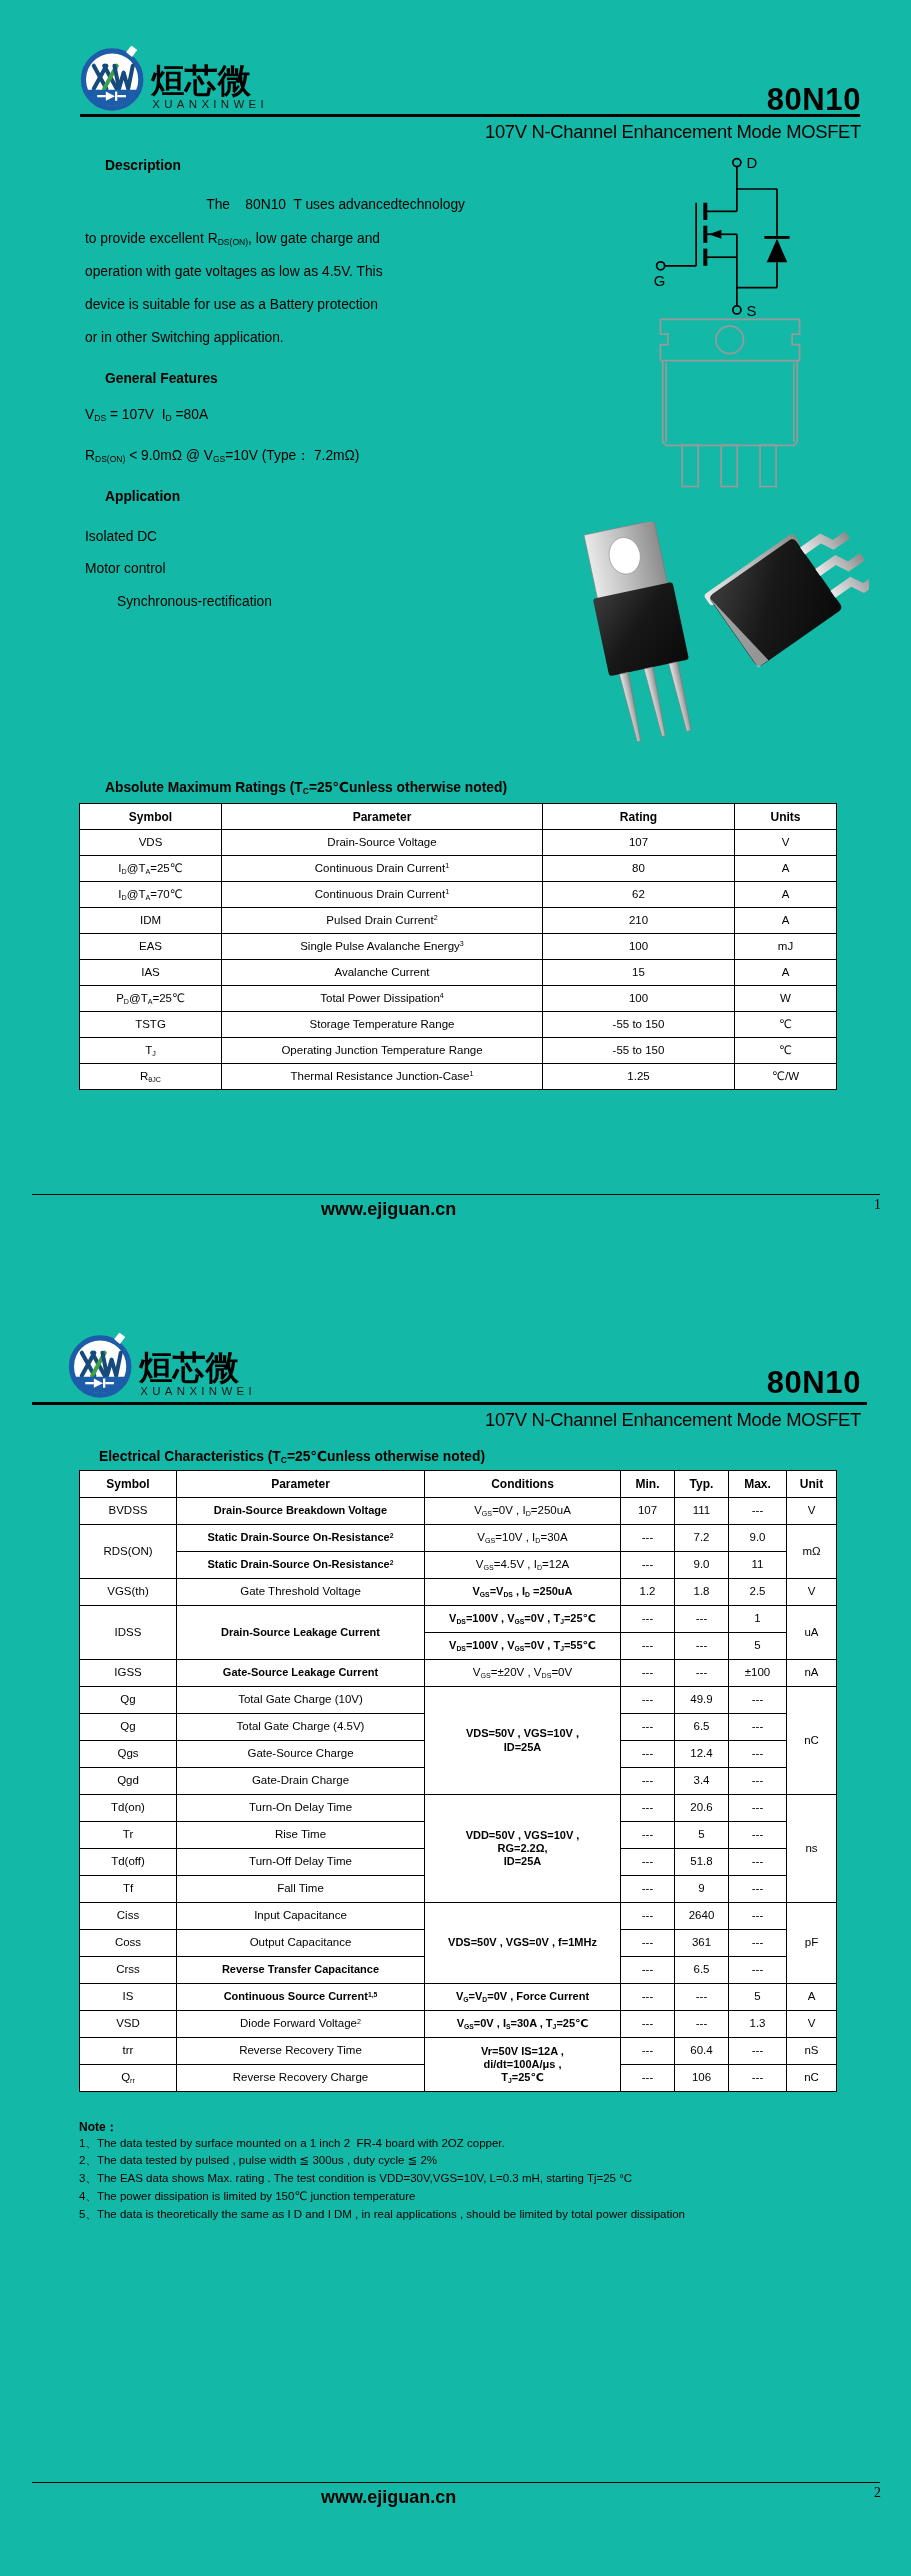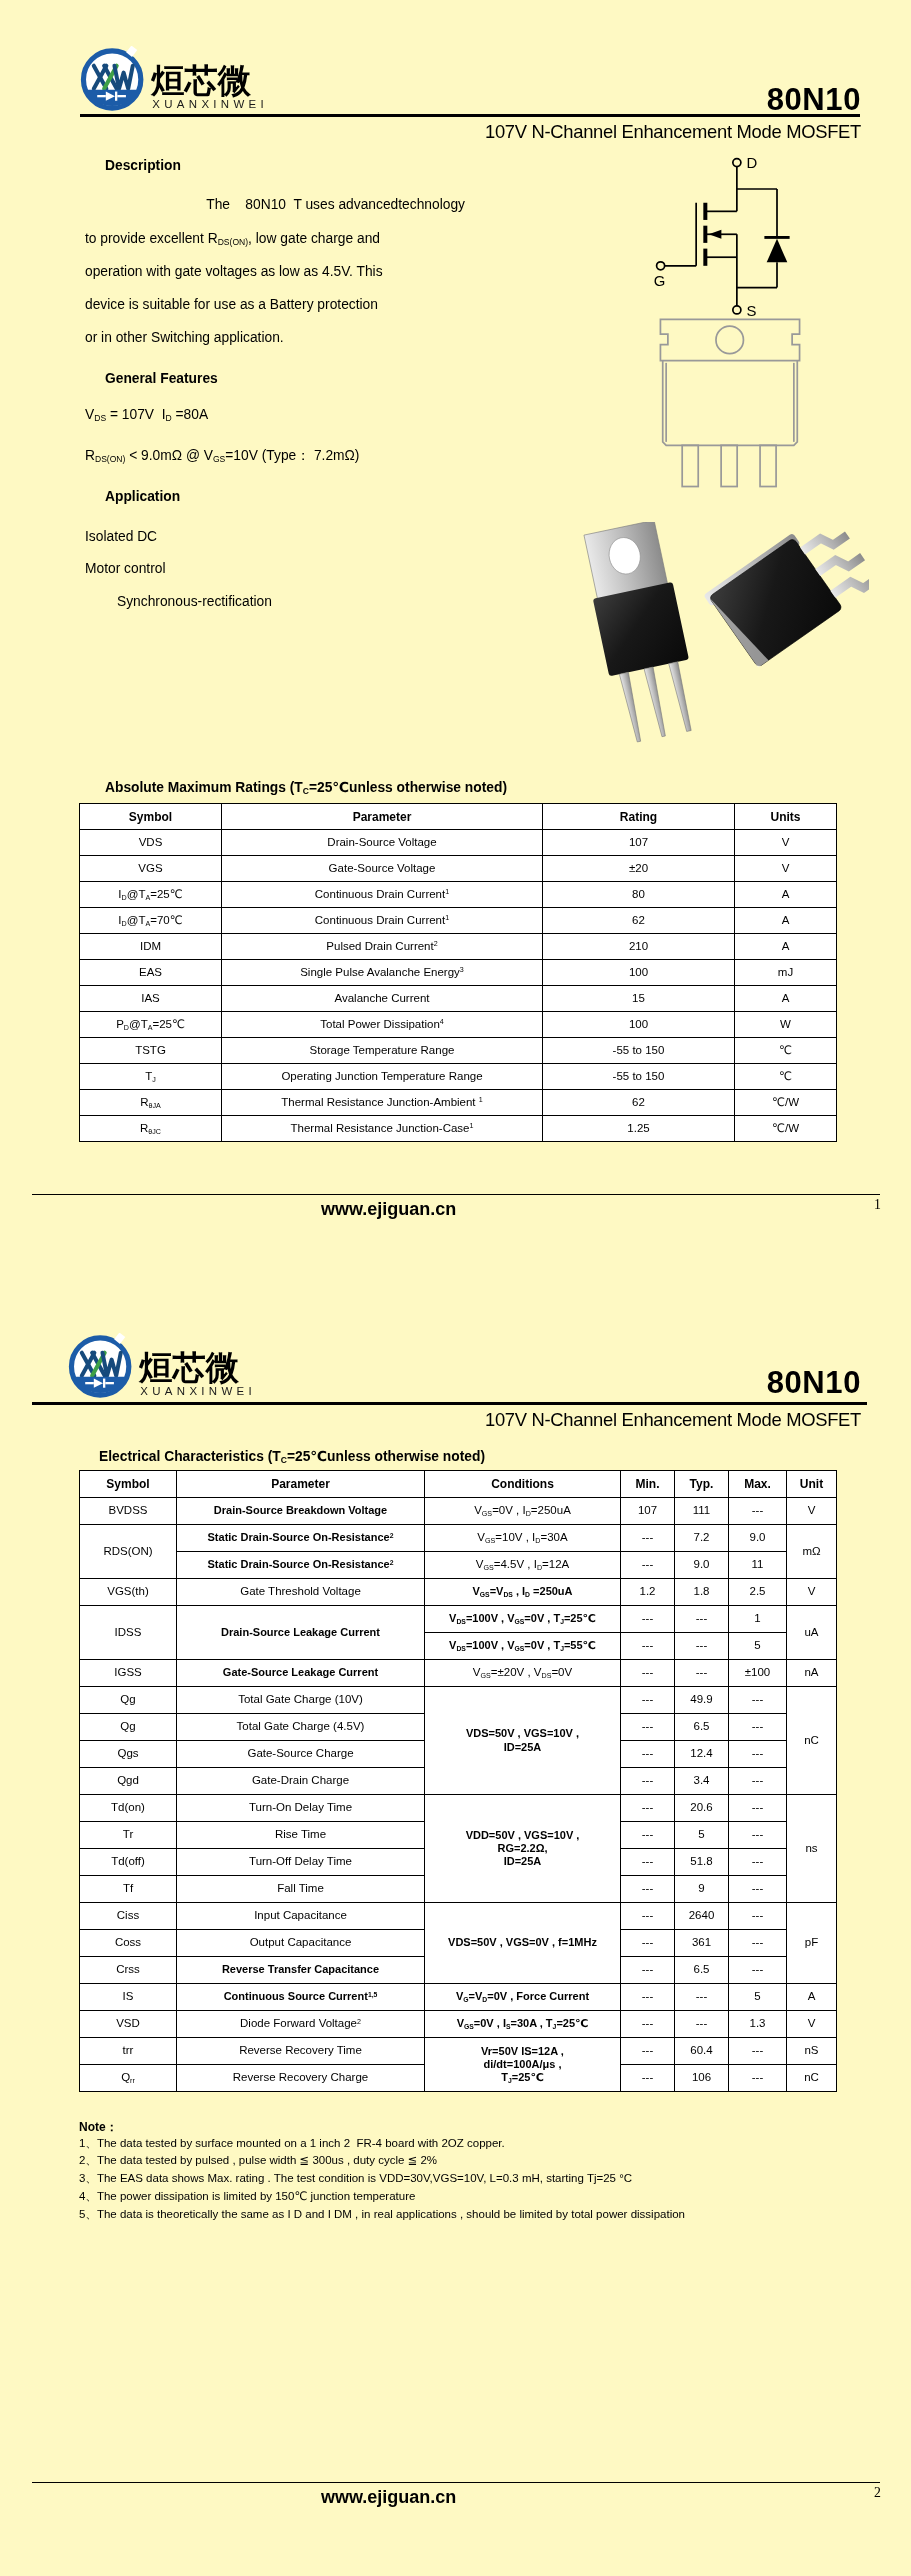--- a/index.html
+++ b/index.html
@@ -1,18 +1,18 @@
 <!DOCTYPE html>
 <html style="font-size:9.2px"><head>
 <meta charset="utf-8">
 <style>
   html,body{margin:0;padding:0;background:#ffffff;}
   body{font-family:"Liberation Sans","DejaVu Sans",sans-serif;color:#000;}
   #canvas{position:relative;width:911px;height:2576px;background:#fff;overflow:hidden;}
-  .page{position:absolute;left:0;width:911px;height:1288px;background:#fef9c3;}
+  .page{position:absolute;left:0;width:911px;height:1288px;background:#14b8a6;}
   .abs{position:absolute;}
   .rule{background:#000;}
   .part-number{font-weight:bold;font-size:31px;line-height:1;text-align:right;letter-spacing:0.6px;}
   .subtitle{font-weight:normal;font-size:18.4px;line-height:1;text-align:right;letter-spacing:-0.3px;}
   .h1{font-weight:bold;font-size:13.8px;line-height:1.1;padding-left:20px;}
   .body-line{font-size:13.8px;line-height:1.15;white-space:pre;}
   .flex-justify{display:flex;justify-content:flex-end;}
   sub{font-size:62%;vertical-align:baseline;position:relative;top:0.28em;line-height:0;}
   sup{font-size:62%;vertical-align:baseline;position:relative;top:-0.45em;line-height:0;}
   table.sheet{border-collapse:collapse;table-layout:fixed;background:#fff;}
@@ -178,26 +178,20 @@
           </tr>
         </thead>
         <tbody>
           <tr>
             <td>VDS</td>
             <td>Drain-Source Voltage</td>
             <td>107</td>
             <td>V</td>
           </tr>
           <tr>
-            <td>VGS</td>
-            <td>Gate-Source Voltage</td>
-            <td>±20</td>
-            <td>V</td>
-          </tr>
-          <tr>
             <td>I<sub>D</sub>@T<sub>A</sub>=25℃</td>
             <td class="cond">Continuous Drain Current<sup>1</sup></td>
             <td>80</td>
             <td>A</td>
           </tr>
           <tr>
             <td>I<sub>D</sub>@T<sub>A</sub>=70℃</td>
             <td class="cond">Continuous Drain Current<sup>1</sup></td>
             <td>62</td>
             <td>A</td>
@@ -230,26 +224,20 @@
             <td>TSTG</td>
             <td class="cond">Storage Temperature Range</td>
             <td>-55 to 150</td>
             <td>℃</td>
           </tr>
           <tr>
             <td>T<sub>J</sub></td>
             <td class="cond">Operating Junction Temperature Range</td>
             <td>-55 to 150</td>
             <td>℃</td>
-          </tr>
-          <tr>
-            <td>R<sub>θJA</sub></td>
-            <td class="cond">Thermal Resistance Junction-Ambient <sup>1</sup></td>
-            <td>62</td>
-            <td>℃/W</td>
           </tr>
           <tr>
             <td>R<sub>θJC</sub></td>
             <td class="cond">Thermal Resistance Junction-Case<sup>1</sup></td>
             <td>1.25</td>
             <td>℃/W</td>
           </tr>
         </tbody>
       </table>
 

